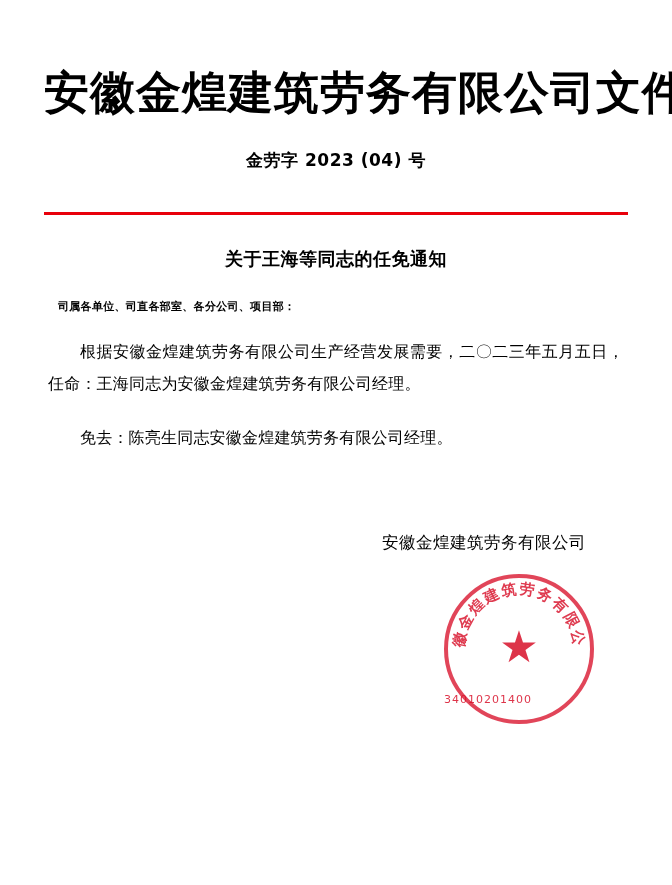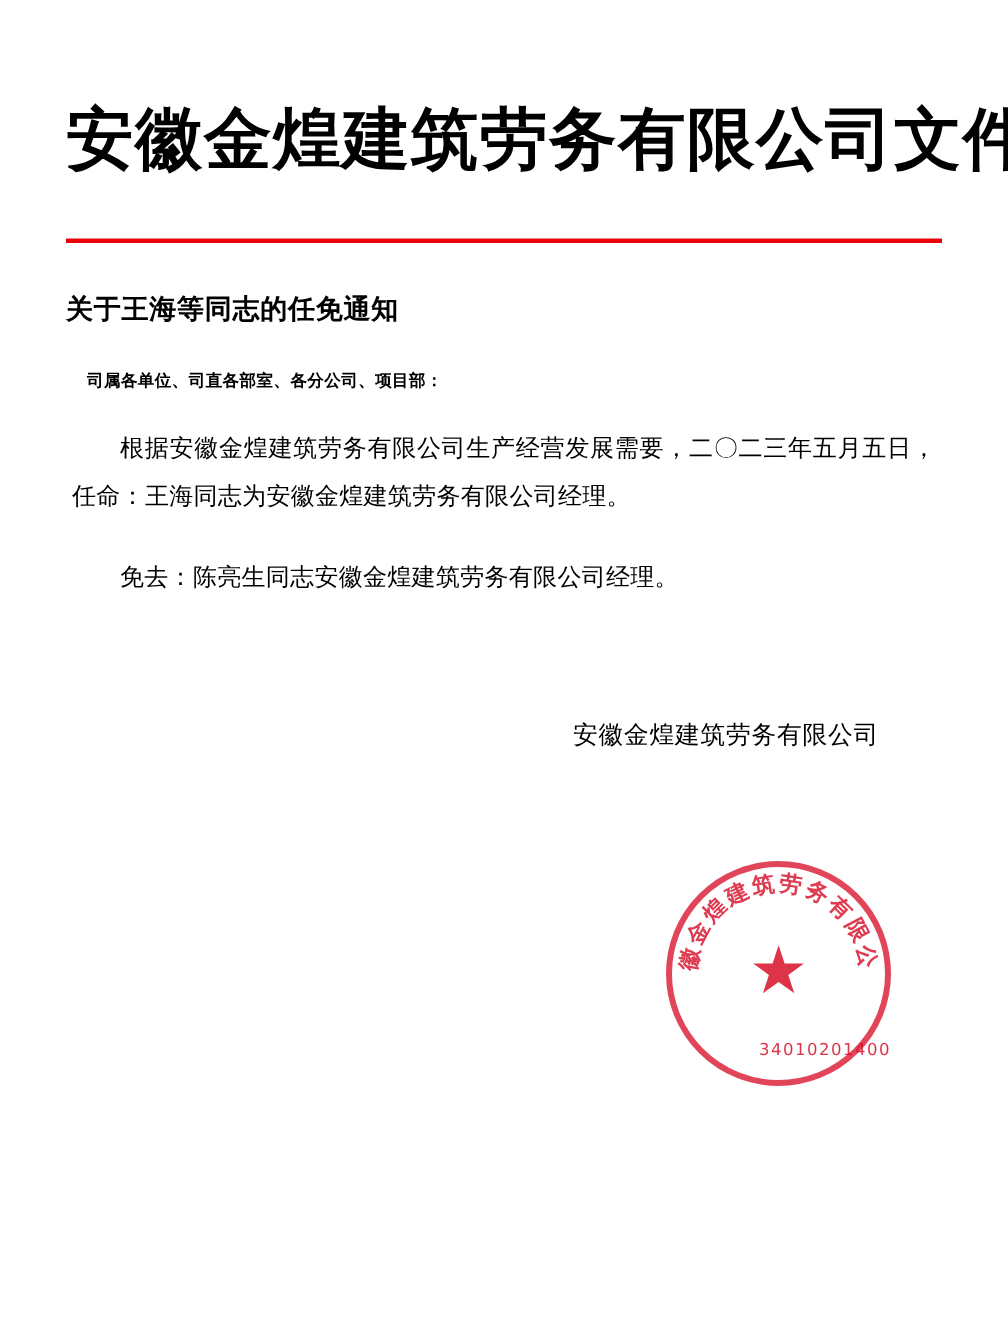--- a/index.html
+++ b/index.html
@@ -43,21 +43,21 @@
     letter-spacing: 0.5px;
   }
   .red-rule {
     margin-top: 40px;
     height: 3px;
     background: #e8000b;
     width: 100%;
   }
   .subject {
     margin-top: 32px;
-    text-align: left;
+    text-align: center;
     font-family: "DejaVu Serif", "Liberation Serif", serif;
     font-weight: bold;
     font-size: 18px;
     letter-spacing: 0.5px;
   }
   .recipient {
     margin-top: 28px;
     font-family: "DejaVu Serif", "Liberation Serif", serif;
     font-weight: bold;
     font-size: 11px;
@@ -124,35 +124,36 @@
   .seal-text-svg text {
     fill: #d8112a;
     font-family: "DejaVu Serif", "Liberation Serif", serif;
     font-weight: bold;
   }
   .seal-code {
     position: absolute;
     left: 0;
     right: 0;
     bottom: 18px;
-    text-align: right;
+    text-align: left;
     font-family: "DejaVu Sans", "Liberation Sans", sans-serif;
     font-size: 11px;
     color: #d8112a;
     opacity: 0.85;
     letter-spacing: 1px;
   }
 </style>
 </head>
 <body>
 
 <div class="page">
 
   <div class="doc-title">安徽金煌建筑劳务有限公司文件</div>
 
+  <div class="doc-number">金劳字 2023 (04) 号</div>
 
   <div class="red-rule"></div>
 
   <div class="subject">关于王海等同志的任免通知</div>
 
   <div class="recipient">司属各单位、司直各部室、各分公司、项目部：</div>
 
   <div class="body-para">根据安徽金煌建筑劳务有限公司生产经营发展需要，二〇二三年五月五日，任命：王海同志为安徽金煌建筑劳务有限公司经理。</div>
 
   <div class="body-para second">免去：陈亮生同志安徽金煌建筑劳务有限公司经理。</div>

